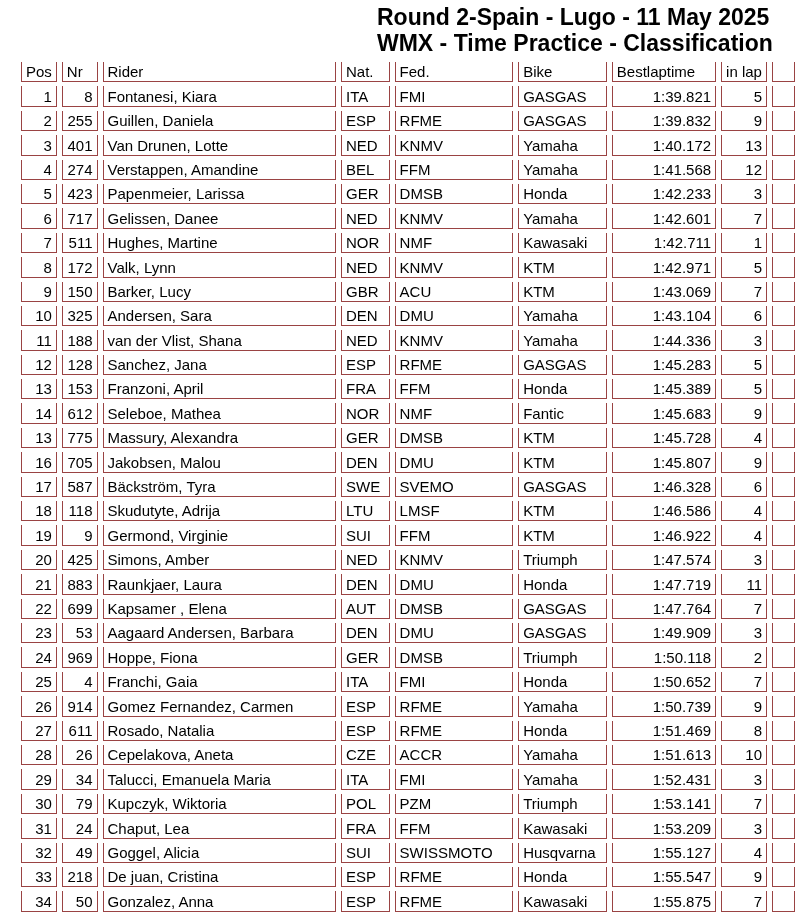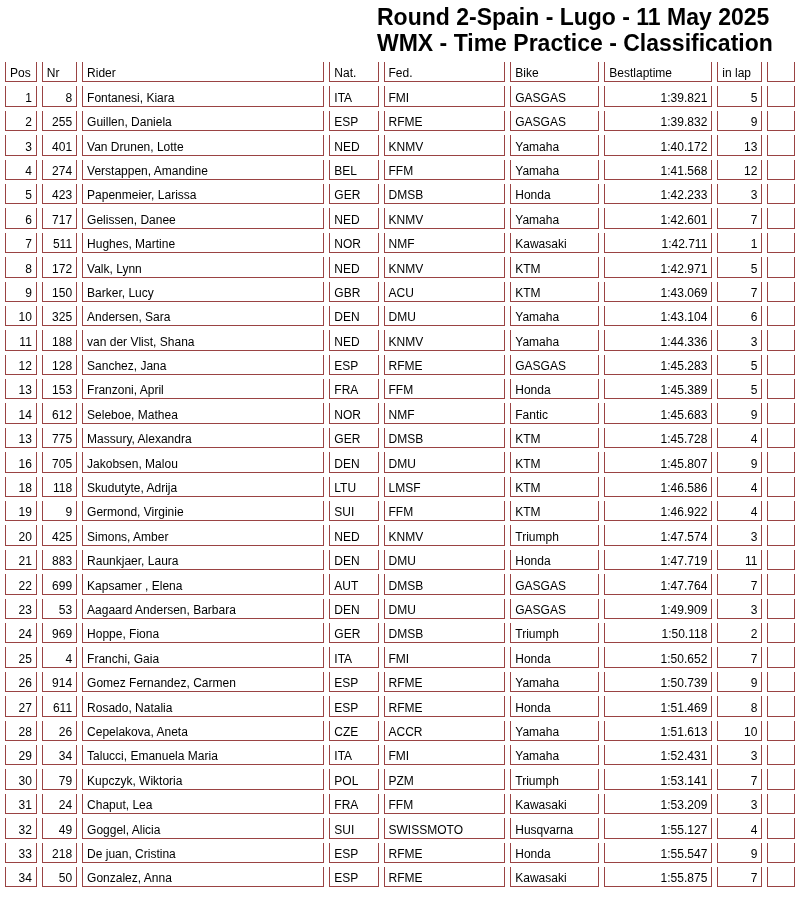--- a/index.html
+++ b/index.html
@@ -2,21 +2,21 @@
 <html style="--border-color: #9a4343; --text-color: #000000; --bg-color: #ffffff;"><head>
 <meta charset="utf-8">
 <style>
   :root { --border-color: #9a4343; --text-color: #000000; --bg-color: #ffffff; }
   * { margin: 0; padding: 0; }
   html, body { width: 800px; height: 922px; overflow: hidden; background: var(--bg-color); }
   body { position: relative; font-family: "Liberation Sans", sans-serif; color: var(--text-color); }
 
   .title-block { position: absolute; left: 377px; top: 4px; font-size: 23px; font-weight: bold; line-height: 26px; white-space: nowrap; }
 
-  table.results { position: absolute; left: 0; top: 58px; border-collapse: separate; border-spacing: 5px 4px; table-layout: fixed; font-size: 12px; }
+  table.results { position: absolute; left: 16px; top: 58px; border-collapse: separate; border-spacing: 5px 4px; table-layout: fixed; font-size: 15px; }
   th, td { box-sizing: border-box; height: 20.4px; border: 1px solid var(--border-color); border-top: none; vertical-align: bottom; padding: 0 4px 1px 4px; white-space: nowrap; overflow: hidden; font-weight: normal; }
   th { text-align: left; }
   td.num { text-align: right; }
   td.txt { text-align: left; }
   th.sliver, td.sliver { border-left: 1px solid var(--border-color); }
 
   col.c-pos    { width: 32px; }
   col.c-nr     { width: 36px; }
   col.c-rider  { width: 254px; }
   col.c-nat    { width: 51px; }
@@ -230,20 +230,31 @@
         <td class="num">705</td>
         <td class="txt">Jakobsen, Malou</td>
         <td class="txt">DEN</td>
         <td class="txt">DMU</td>
         <td class="txt">KTM</td>
         <td class="num">1:45.807</td>
         <td class="num">9</td>
         <td class="sliver"></td>
       </tr>
       <tr>
+        <td class="num">17</td>
+        <td class="num">587</td>
+        <td class="txt">Bäckström, Tyra</td>
+        <td class="txt">SWE</td>
+        <td class="txt">SVEMO</td>
+        <td class="txt">GASGAS</td>
+        <td class="num">1:46.328</td>
+        <td class="num">6</td>
+        <td class="sliver"></td>
+      </tr>
+      <tr>
         <td class="num">18</td>
         <td class="num">118</td>
         <td class="txt">Skudutyte, Adrija</td>
         <td class="txt">LTU</td>
         <td class="txt">LMSF</td>
         <td class="txt">KTM</td>
         <td class="num">1:46.586</td>
         <td class="num">4</td>
         <td class="sliver"></td>
       </tr>

